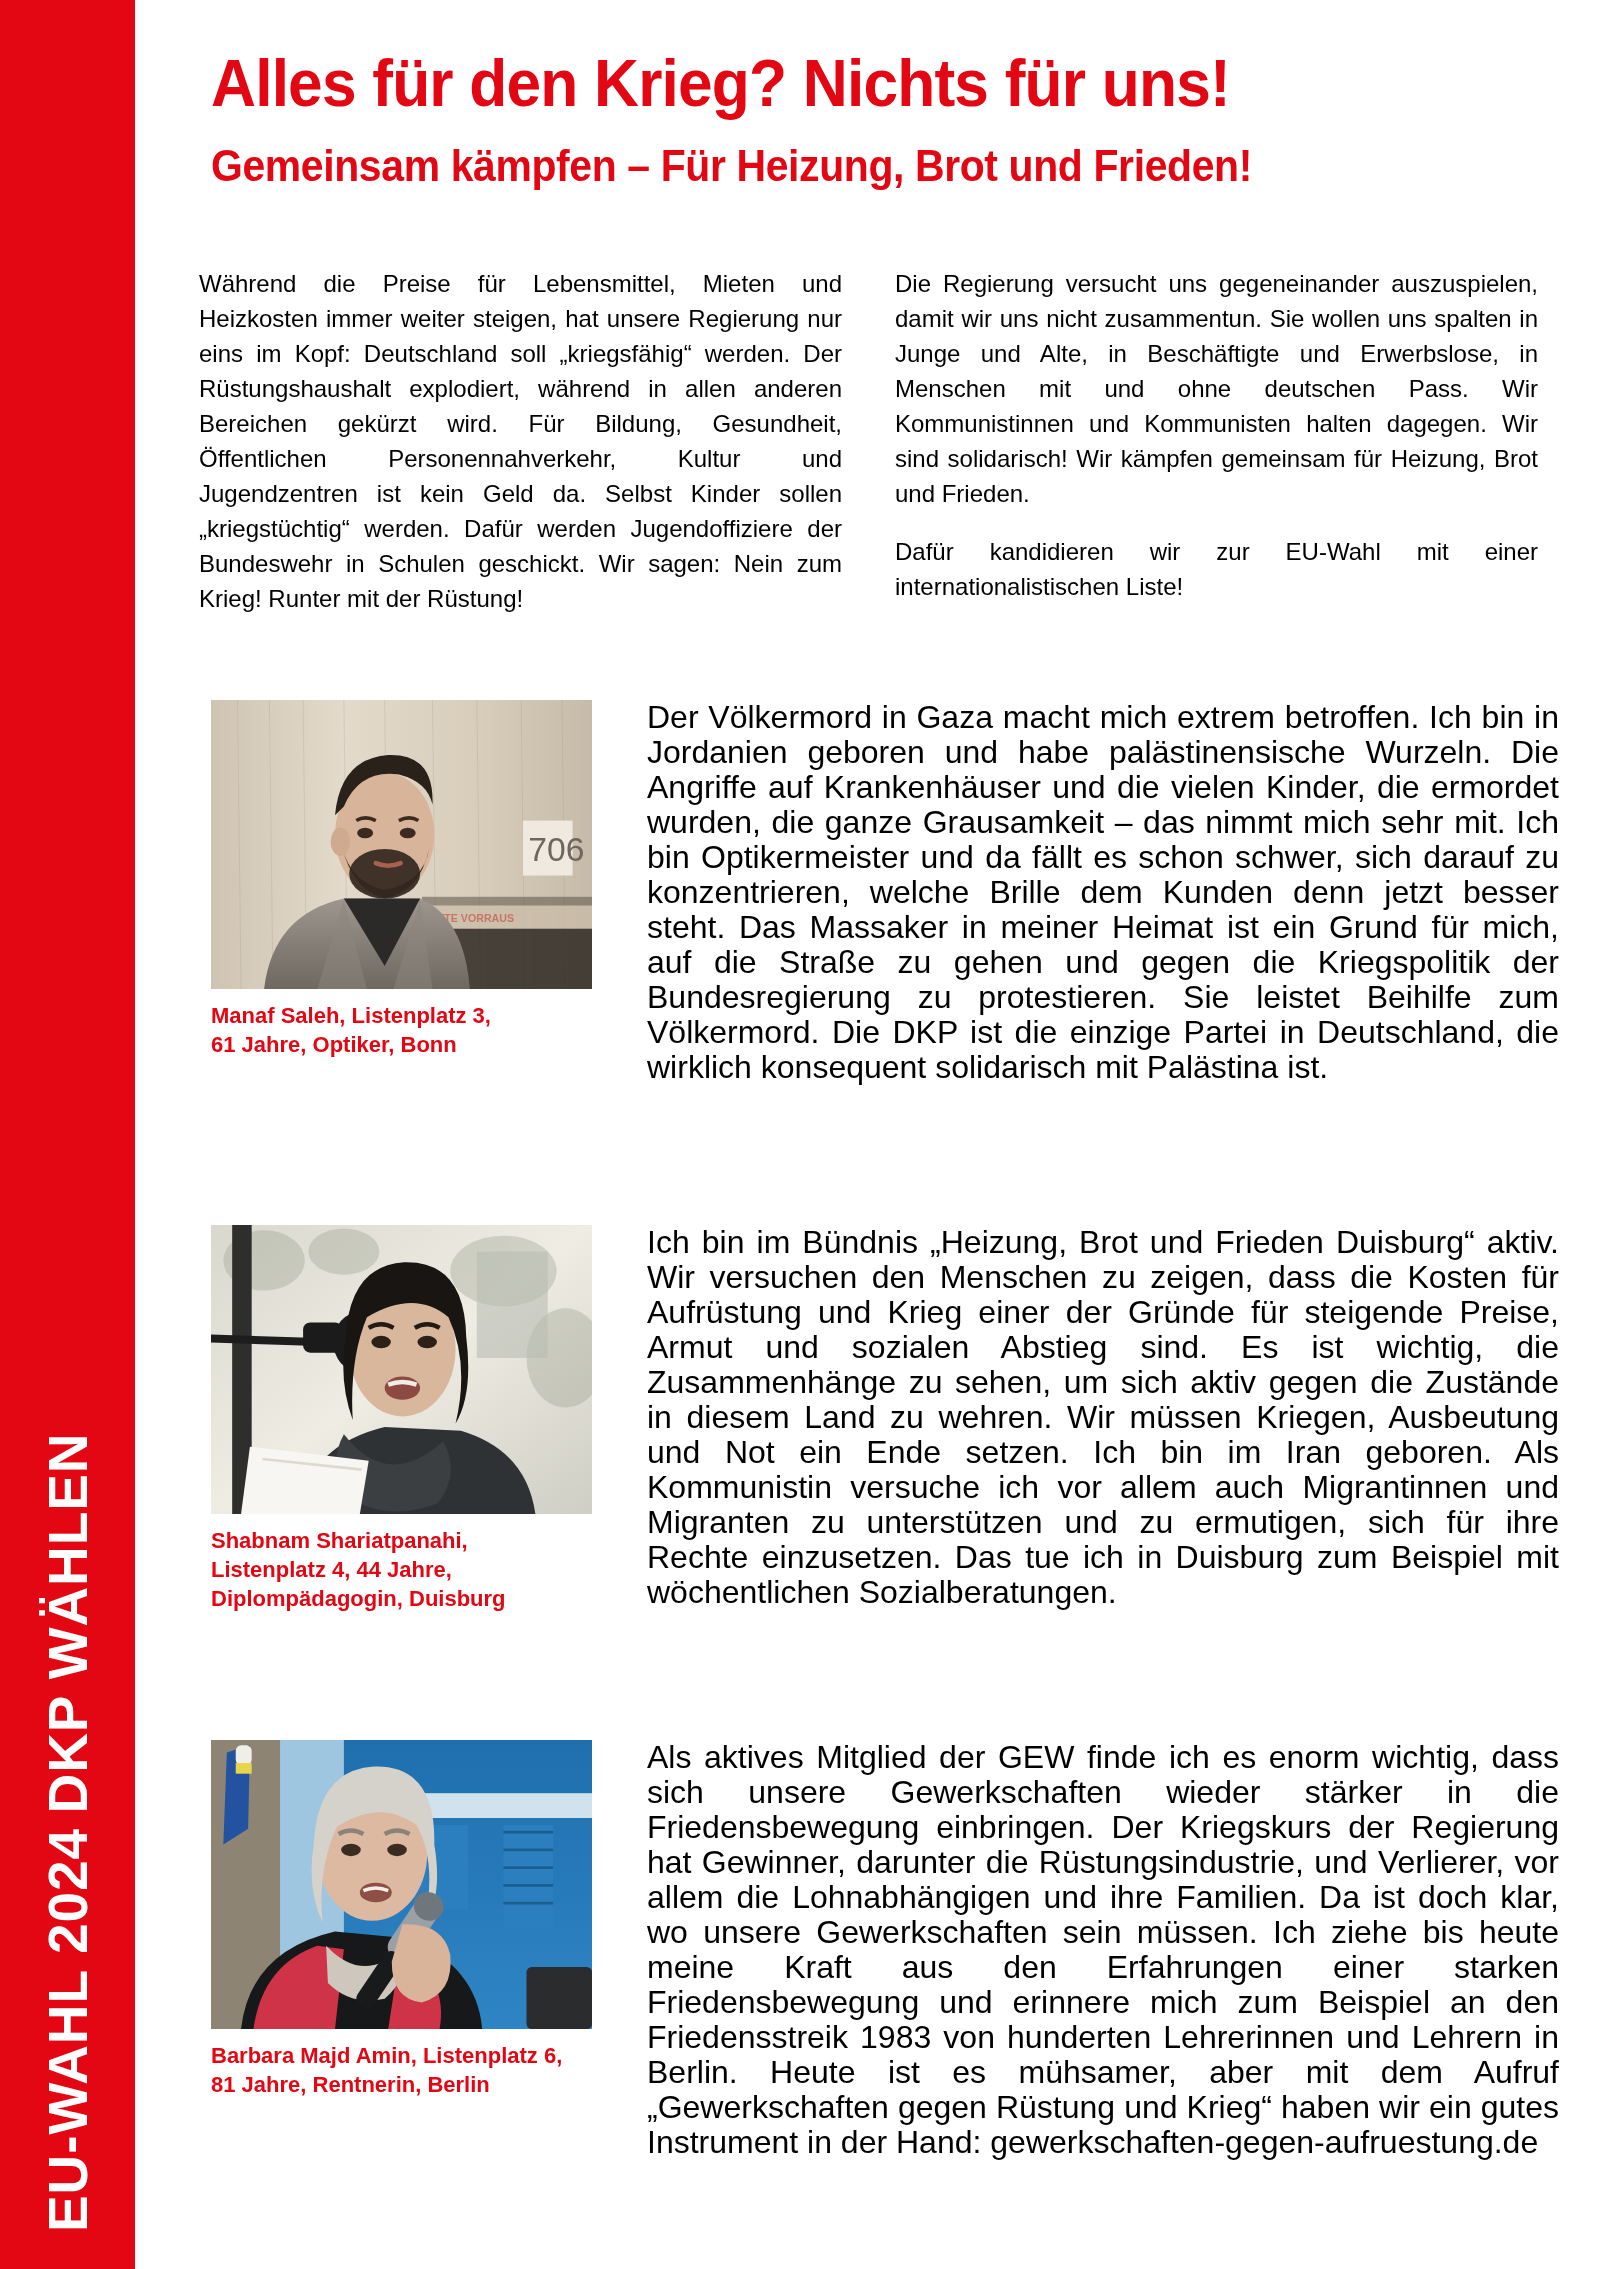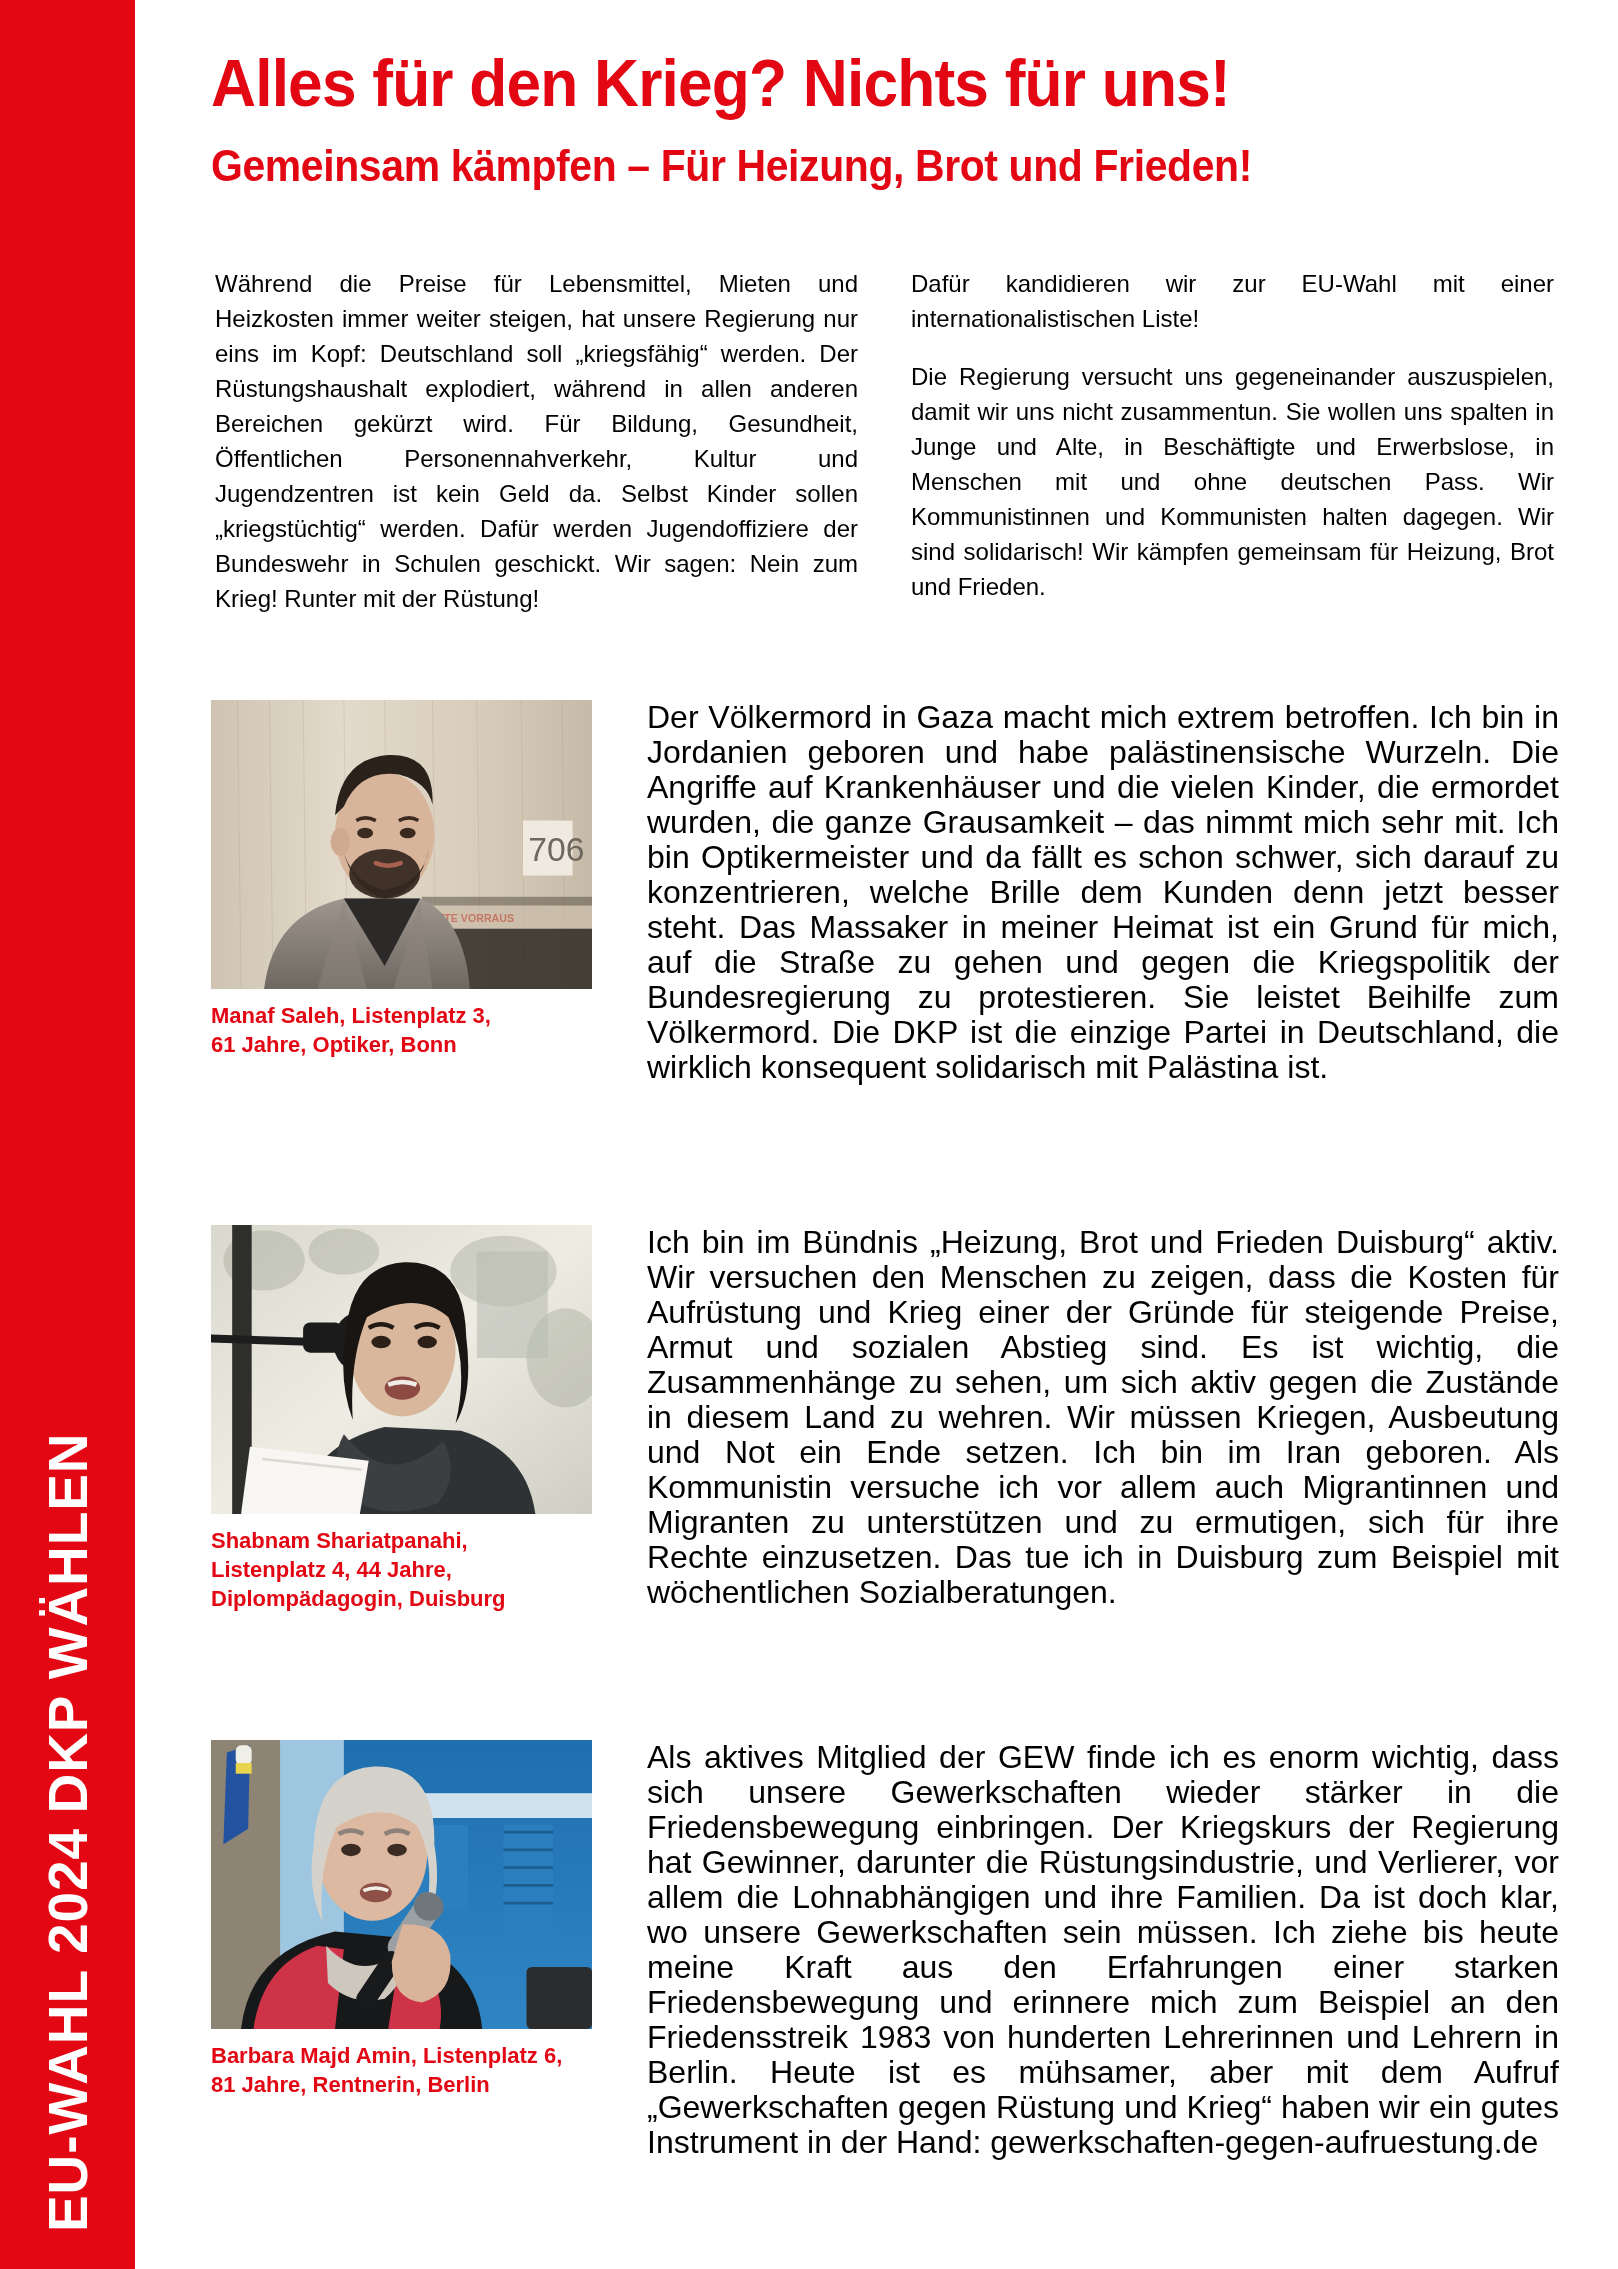--- a/index.html
+++ b/index.html
@@ -65,25 +65,24 @@
     line-height:51px;
     letter-spacing:-0.4px;
     transform:scaleX(0.93);
     transform-origin:left center;
     white-space:nowrap;
     margin:19.5px 0 0 0;
   }
 
   
   #intro{
-    position:absolute;left:80px;top:266px;
+    position:absolute;left:64px;top:266px;
     width:1339px;
     display:flex;
-    gap:28px;
-    justify-content:space-between;
+    gap:53px;
   }
   #intro .col{
     width:643px;
   }
   .body-p{
     margin:0 0 23px 0;
     color:#000000;
     font-size:24px;
     line-height:35px;
     text-align:justify;
@@ -147,22 +146,22 @@
   <div id="headline-block">
     <h1 id="headline">Alles für den Krieg? Nichts für uns!</h1>
     <h2 id="subheadline">Gemeinsam kämpfen – Für Heizung, Brot und Frieden!</h2>
   </div>
 
   <div id="intro">
     <div class="col">
       <p class="body-p">Während die Preise für Lebensmittel, Mieten und Heizkosten immer weiter steigen, hat unsere Regierung nur eins im Kopf: Deutschland soll „kriegsfähig“ werden. Der Rüstungshaushalt explodiert, während in allen anderen Bereichen gekürzt wird. Für Bildung, Gesundheit, Öffentlichen Personennahverkehr, Kultur und Jugendzentren ist kein Geld da. Selbst Kinder sollen „kriegstüchtig“ werden. Dafür werden Jugendoffiziere der Bundeswehr in Schulen geschickt. Wir sagen: Nein zum Krieg! Runter mit der Rüstung!</p>
     </div>
     <div class="col">
+      <p class="body-p">Die Regierung versucht uns gegeneinander auszuspielen, damit wir uns nicht zusammentun. Sie wollen uns spalten in Junge und Alte, in Beschäftigte und Erwerbslose, in Menschen mit und ohne deutschen Pass. Wir Kommunistinnen und Kommunisten halten dagegen. Wir sind solidarisch! Wir kämpfen gemeinsam für Heizung, Brot und Frieden.</p>
       <p class="body-p">Dafür kandidieren wir zur EU-Wahl mit einer internationalistischen Liste!</p>
-      <p class="body-p">Die Regierung versucht uns gegeneinander auszuspielen, damit wir uns nicht zusammentun. Sie wollen uns spalten in Junge und Alte, in Beschäftigte und Erwerbslose, in Menschen mit und ohne deutschen Pass. Wir Kommunistinnen und Kommunisten halten dagegen. Wir sind solidarisch! Wir kämpfen gemeinsam für Heizung, Brot und Frieden.</p>
     </div>
   </div>
 
   <div class="cand-row" id="cand-row-0">
     <div class="cand-left">
       <div class="photo">
         <svg viewBox="0 0 430 326" preserveAspectRatio="xMidYMid slice">
           <defs>
             <linearGradient id="wall1" x1="0" y1="0" x2="1" y2="0">
               <stop offset="0%" stop-color="#cfc4b2"></stop>

